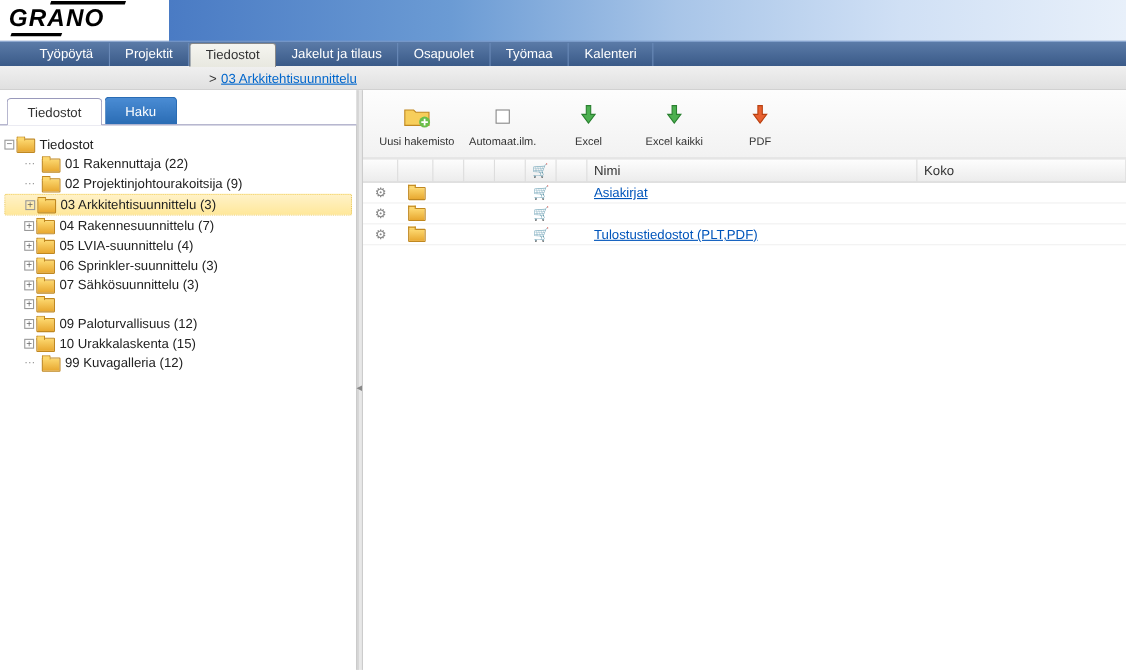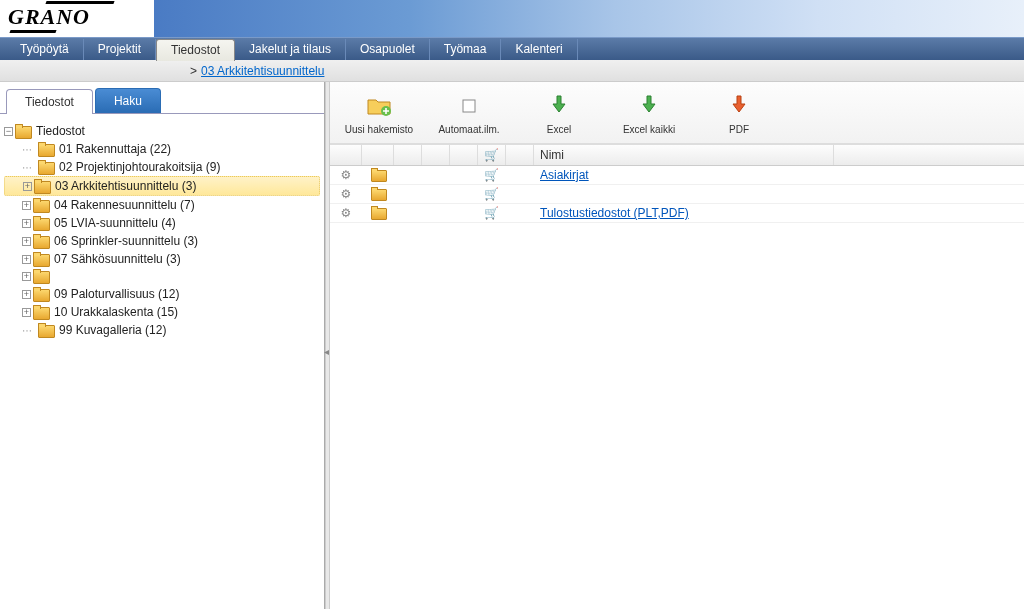--- a/index.html
+++ b/index.html
@@ -1,22 +1,22 @@
 <!DOCTYPE html>
 <html><head>
 <meta charset="utf-8">
 <style>
 * { box-sizing: border-box; margin: 0; padding: 0; }
 body { font-family: Arial, sans-serif; font-size: 12px; color: #333; overflow: hidden; width: 1024px; height: 609px; }
 .header { height: 60px; background: linear-gradient(to right, #fff 0%, #fff 15%, #4a7bc4 15%, #6b9bd4 40%, #a8c5e8 60%, #d0e0f5 80%, #e8f0fa 100%); position: relative; }
-.logo { position: absolute; top: 4px; left: 8px; font-family: Liberation Serif, serif; font-size: 22px; font-weight: 900; font-style: italic; letter-spacing: 1px; color: #000; }
+.logo { position: absolute; top: 4px; left: 8px; font-family: Liberation Sans, sans-serif; font-size: 22px; font-weight: 900; font-style: italic; letter-spacing: 1px; color: #000; }
 .logo::before, .logo::after { content: ""; position: absolute; height: 3px; background: #000; transform: skewX(-20deg); }
 .logo::before { width: 68px; top: -3px; left: 38px; }
 .logo::after { width: 46px; bottom: -3px; left: 2px; }
-.main-nav { position: absolute; bottom: 0; left: 0; right: 0; height: 23px; background: linear-gradient(to bottom, #5b7ba8 0%, #3a5a88 100%); display: flex; align-items: center; padding-left: 6px; border-top: 1px solid #7a9ac8; }
+.main-nav { position: absolute; bottom: 0; left: 0; right: 0; height: 23px; background: linear-gradient(to bottom, #5b7ba8 0%, #3a5a88 100%); display: flex; align-items: center; padding-left: 22px; border-top: 1px solid #7a9ac8; }
 .main-nav-item { color: #fff; padding: 0 14px; height: 21px; line-height: 21px; cursor: pointer; border-right: 1px solid #6a8ab8; font-size: 12px; }
 .main-nav-item.active { background: linear-gradient(to bottom, #f5f5f0 0%, #e8e8e0 100%); color: #333; border-radius: 3px 3px 0 0; border: 1px solid #888; border-bottom: none; height: 22px; margin-top: 1px; }
 .breadcrumb-bar { height: 22px; background: linear-gradient(to bottom, #f0f0f0, #e0e0e0); border-bottom: 1px solid #ccc; display: flex; align-items: center; padding-left: 190px; font-size: 12px; }
 .breadcrumb-bar a { color: #0066cc; text-decoration: underline; cursor: pointer; }
 .breadcrumb-bar span { color: #333; margin-right: 4px; }
 .content { display: flex; height: calc(609px - 60px - 22px); }
 .sidebar { width: 325px; background: #fff; border-right: 1px solid #aaa; position: relative; }
 .sidebar-tabs { display: flex; padding: 6px 6px 0 6px; border-bottom: 1px solid #99b; background: #fff; }
 .sidebar-tab { padding: 5px 18px; border: 1px solid #99b; border-bottom: none; border-radius: 4px 4px 0 0; margin-right: 2px; cursor: pointer; font-size: 12px; }
 .sidebar-tab.active { background: #fff; position: relative; top: 1px; }
@@ -29,21 +29,21 @@
 .expander { width: 12px; height: 12px; display: inline-flex; align-items: center; justify-content: center; margin-right: 2px; color: #666; font-size: 10px; }
 .expander.box { border: 1px solid #999; width: 9px; height: 9px; line-height: 7px; font-size: 9px; }
 .dots { width: 14px; display: inline-block; color: #999; font-size: 10px; letter-spacing: -2px; margin-right: 2px; }
 .folder-icon { width: 16px; height: 13px; display: inline-block; margin-right: 5px; position: relative; }
 .folder-icon::before { content: ""; position: absolute; width: 15px; height: 11px; background: linear-gradient(to bottom, #fcd76e, #e8a830); border: 1px solid #c08820; border-radius: 1px; top: 1px; }
 .folder-icon::after { content: ""; position: absolute; width: 6px; height: 3px; background: #fcd76e; border: 1px solid #c08820; border-bottom: none; border-radius: 1px 1px 0 0; top: -1px; left: 0; }
 .tree-label { font-size: 12px; color: #222; }
 .splitter { width: 5px; background: #e8e8e8; border-left: 1px solid #ccc; border-right: 1px solid #ccc; cursor: col-resize; position: relative; }
 .splitter::after { content: "◂"; position: absolute; top: 50%; left: -2px; color: #888; font-size: 10px; }
 .main { flex: 1; background: #fff; display: flex; flex-direction: column; }
-.toolbar { display: flex; padding: 8px 10px 6px 10px; gap: 12px; border-bottom: 1px solid #ddd; background: linear-gradient(to bottom, #fdfdfd, #f2f2f2); }
+.toolbar { display: flex; padding: 8px 10px 6px 10px; gap: 0; border-bottom: 1px solid #ddd; background: linear-gradient(to bottom, #fdfdfd, #f2f2f2); }
 .tool-btn { display: flex; flex-direction: column; align-items: center; justify-content: flex-end; width: 78px; cursor: pointer; padding: 2px 4px; }
 .tool-btn .ticon { width: 28px; height: 28px; margin-bottom: 4px; display: flex; align-items: center; justify-content: center; }
 .tool-btn .tlabel { font-size: 10px; color: #333; text-align: center; }
 .ticon svg { width: 28px; height: 28px; }
 .grid-header { display: flex; background: linear-gradient(to bottom, #fdfdfd, #ececec); border-top: 1px solid #ddd; border-bottom: 1px solid #ccc; height: 22px; align-items: center; }
 .gh-cell { border-right: 1px solid #ddd; height: 100%; display: flex; align-items: center; padding: 0 6px; color: #333; font-size: 12px; }
 .grid-body { flex: 1; overflow: auto; }
 .grid-row { display: flex; height: 19px; align-items: center; border-bottom: 1px solid #f0f0f0; }
 .gr-cell { padding: 0 6px; display: flex; align-items: center; font-size: 12px; }
 .gr-cell a { color: #0055bb; text-decoration: underline; cursor: pointer; }
@@ -206,20 +206,21 @@
       <div class="gh-cell c0"></div>
       <div class="gh-cell c1"></div>
       <div class="gh-cell c2"></div>
       <div class="gh-cell c3"></div>
       <div class="gh-cell c4"></div>
       <div class="gh-cell c5">
           <span class="cart-ic">🛒</span>
         </div>
       <div class="gh-cell c6"></div>
       <div class="gh-cell c7">Nimi</div>
+      <div class="gh-cell c8">Koko</div>
     </div>
 
     <div class="grid-body" id="grid-body">
         <div class="grid-row">
           <div class="gr-cell c0">
             <span class="gear-ic">⚙</span>
           </div>
           <div class="gr-cell c1">
             <span class="mini-folder"></span>
           </div>

